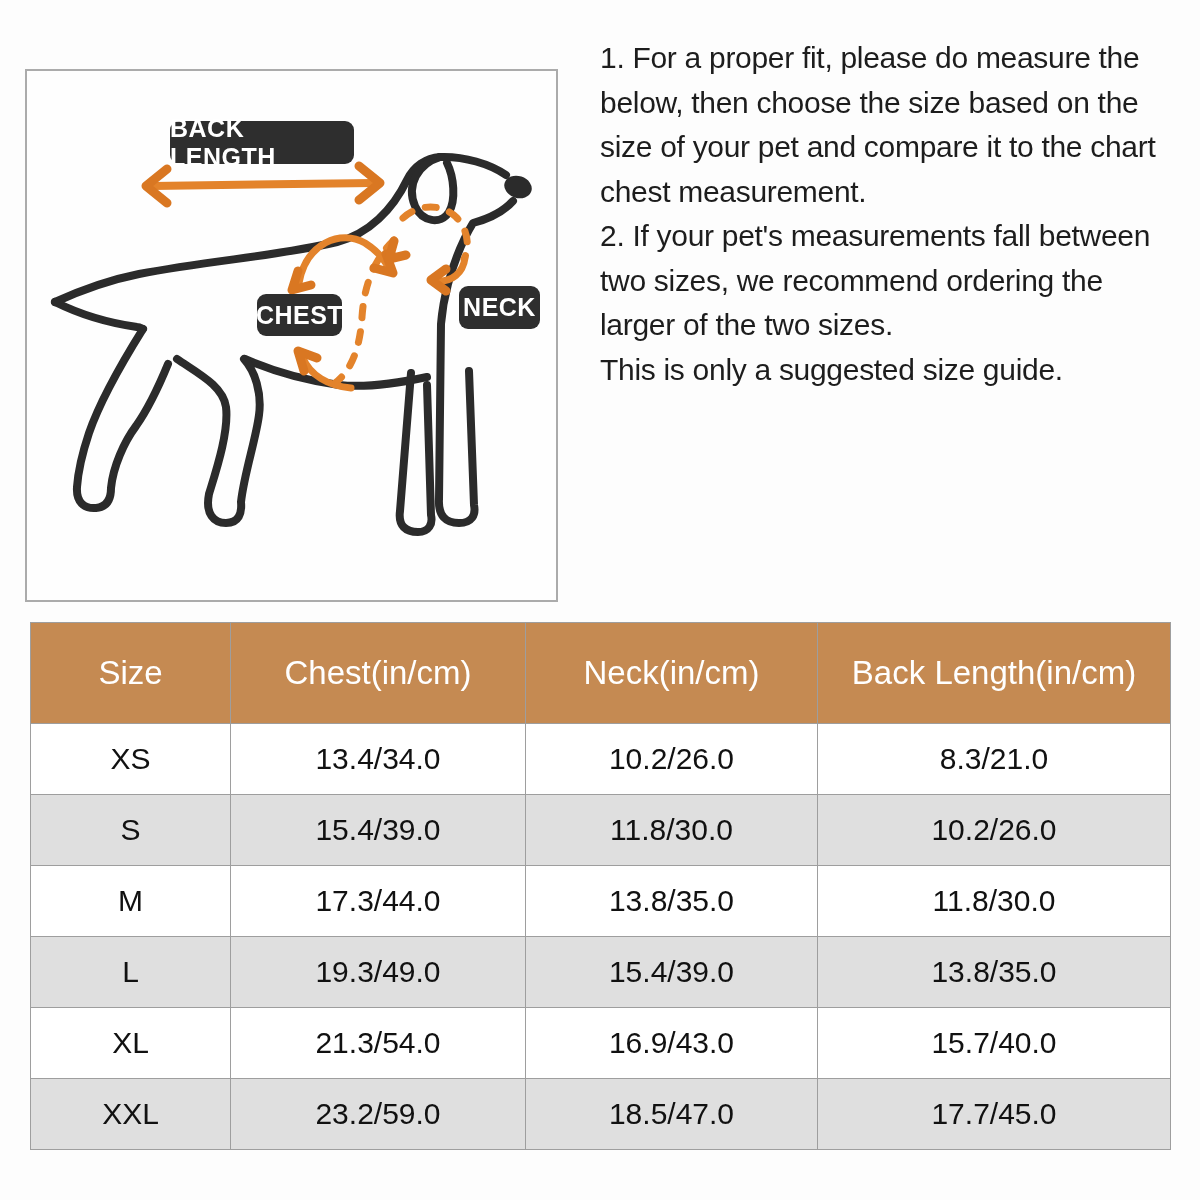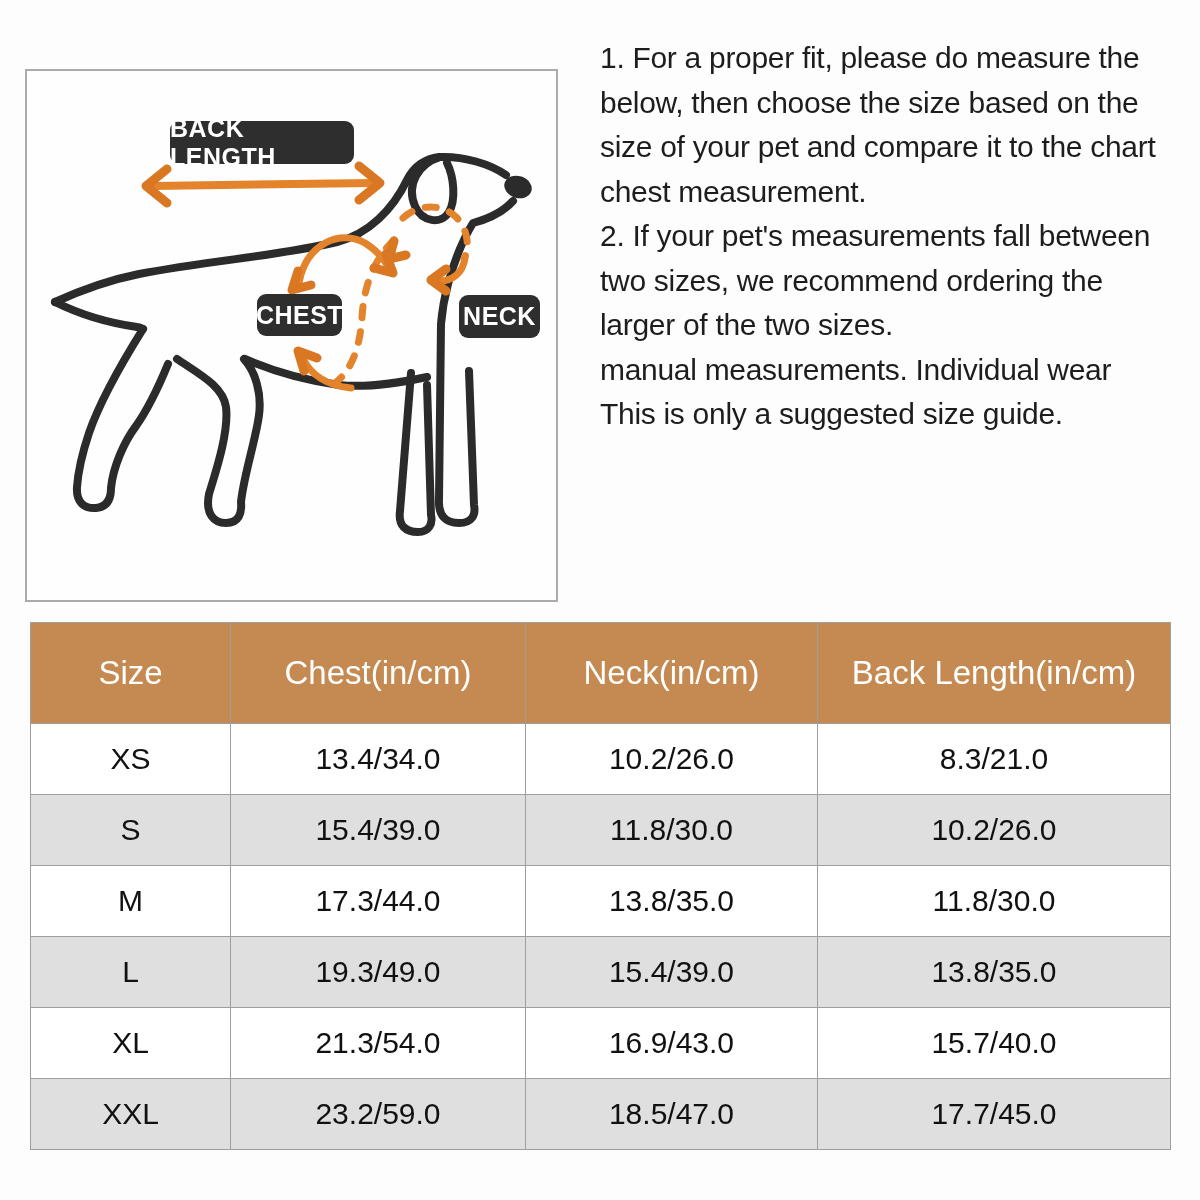--- a/index.html
+++ b/index.html
@@ -20,21 +20,21 @@
   .dog{fill:none;stroke:var(--ink);stroke-width:8;stroke-linecap:round;stroke-linejoin:round;}
   .org{fill:none;stroke:var(--orange);stroke-width:7;stroke-linecap:round;stroke-linejoin:round;}
   .orgd{fill:none;stroke:var(--orange);stroke-width:7;stroke-linecap:round;stroke-linejoin:round;stroke-dasharray:11 14;}
   .chev{fill:none;stroke:var(--orange-dark);stroke-width:9;stroke-linecap:round;stroke-linejoin:round;}
   .shaft{fill:none;stroke:var(--orange);stroke-width:8;stroke-linecap:round;}
   .dlabel{position:absolute;display:flex;align-items:center;justify-content:center;
     background:var(--label-bg);color:var(--label-text);font-weight:bold;font-size:25px;
     letter-spacing:.5px;border-radius:9px;}
   .dlabel.back{left:143px;top:50px;width:184px;height:43px;}
   .dlabel.chest{left:230px;top:223px;width:85px;height:42px;}
-  .dlabel.neck{left:432px;top:224px;width:81px;height:43px;}
+  .dlabel.neck{left:432px;top:215px;width:81px;height:43px;}
 
   
   .note{position:absolute;left:600px;top:36px;color:var(--note-text);
     font-size:30px;letter-spacing:-0.3px;}
   .note-line{height:44.5px;line-height:44.5px;white-space:nowrap;}
 
   
   table.size{position:absolute;left:30px;top:622px;width:1140px;
     border-collapse:collapse;table-layout:fixed;}
   table.size th{height:101px;background:var(--header-bg);color:var(--header-text);
@@ -94,21 +94,20 @@
 
   <div class="note">
     <div>
         <div class="note-line">1. For a proper fit, please do measure the</div>
         <div class="note-line">below, then choose the size based on the</div>
         <div class="note-line">size of your pet and compare it to the chart</div>
         <div class="note-line">chest measurement.</div>
         <div class="note-line">2. If your pet's measurements fall between</div>
         <div class="note-line">two sizes, we recommend ordering the</div>
         <div class="note-line">larger of the two sizes.</div>
-        <div class="note-line">manual measurements. Individual wear</div>
         <div class="note-line">This is only a suggested size guide.</div>
       </div>
   </div>
 
   <table class="size">
     <colgroup>
       <col style="width:200px">
         <col style="width:295px">
         <col style="width:292px">
         <col style="width:353px">

